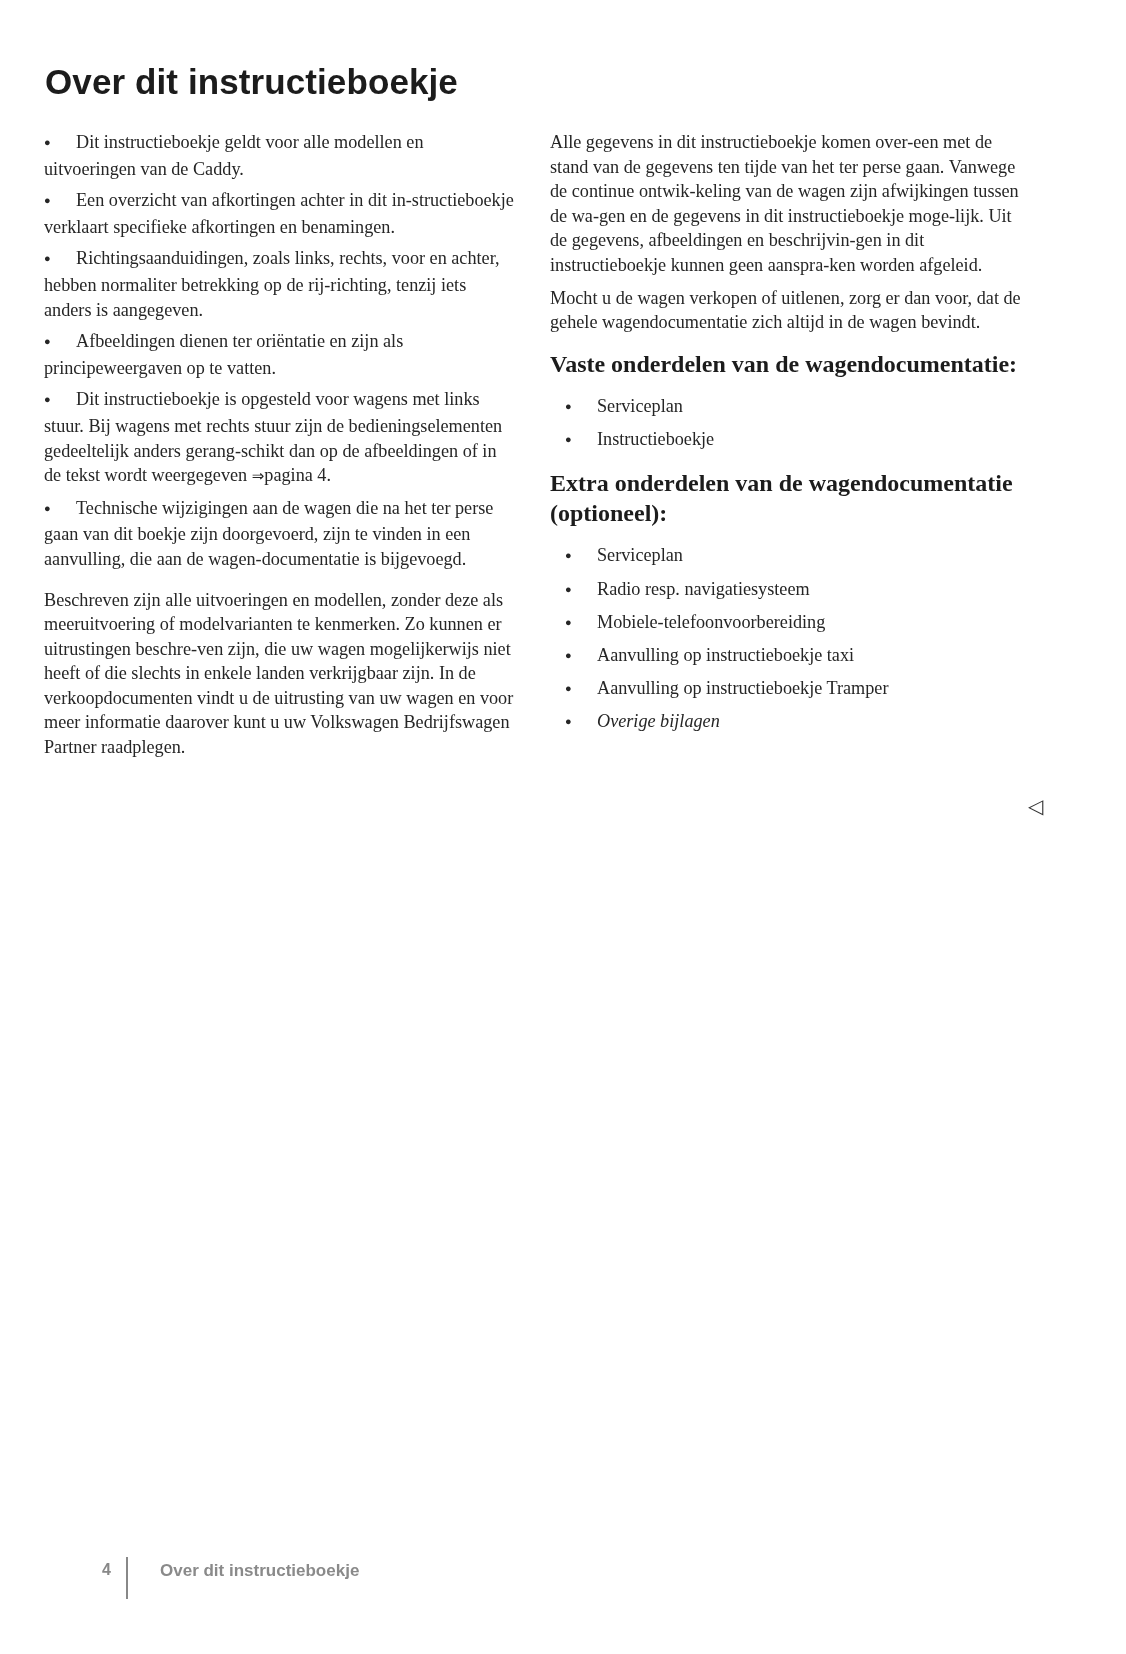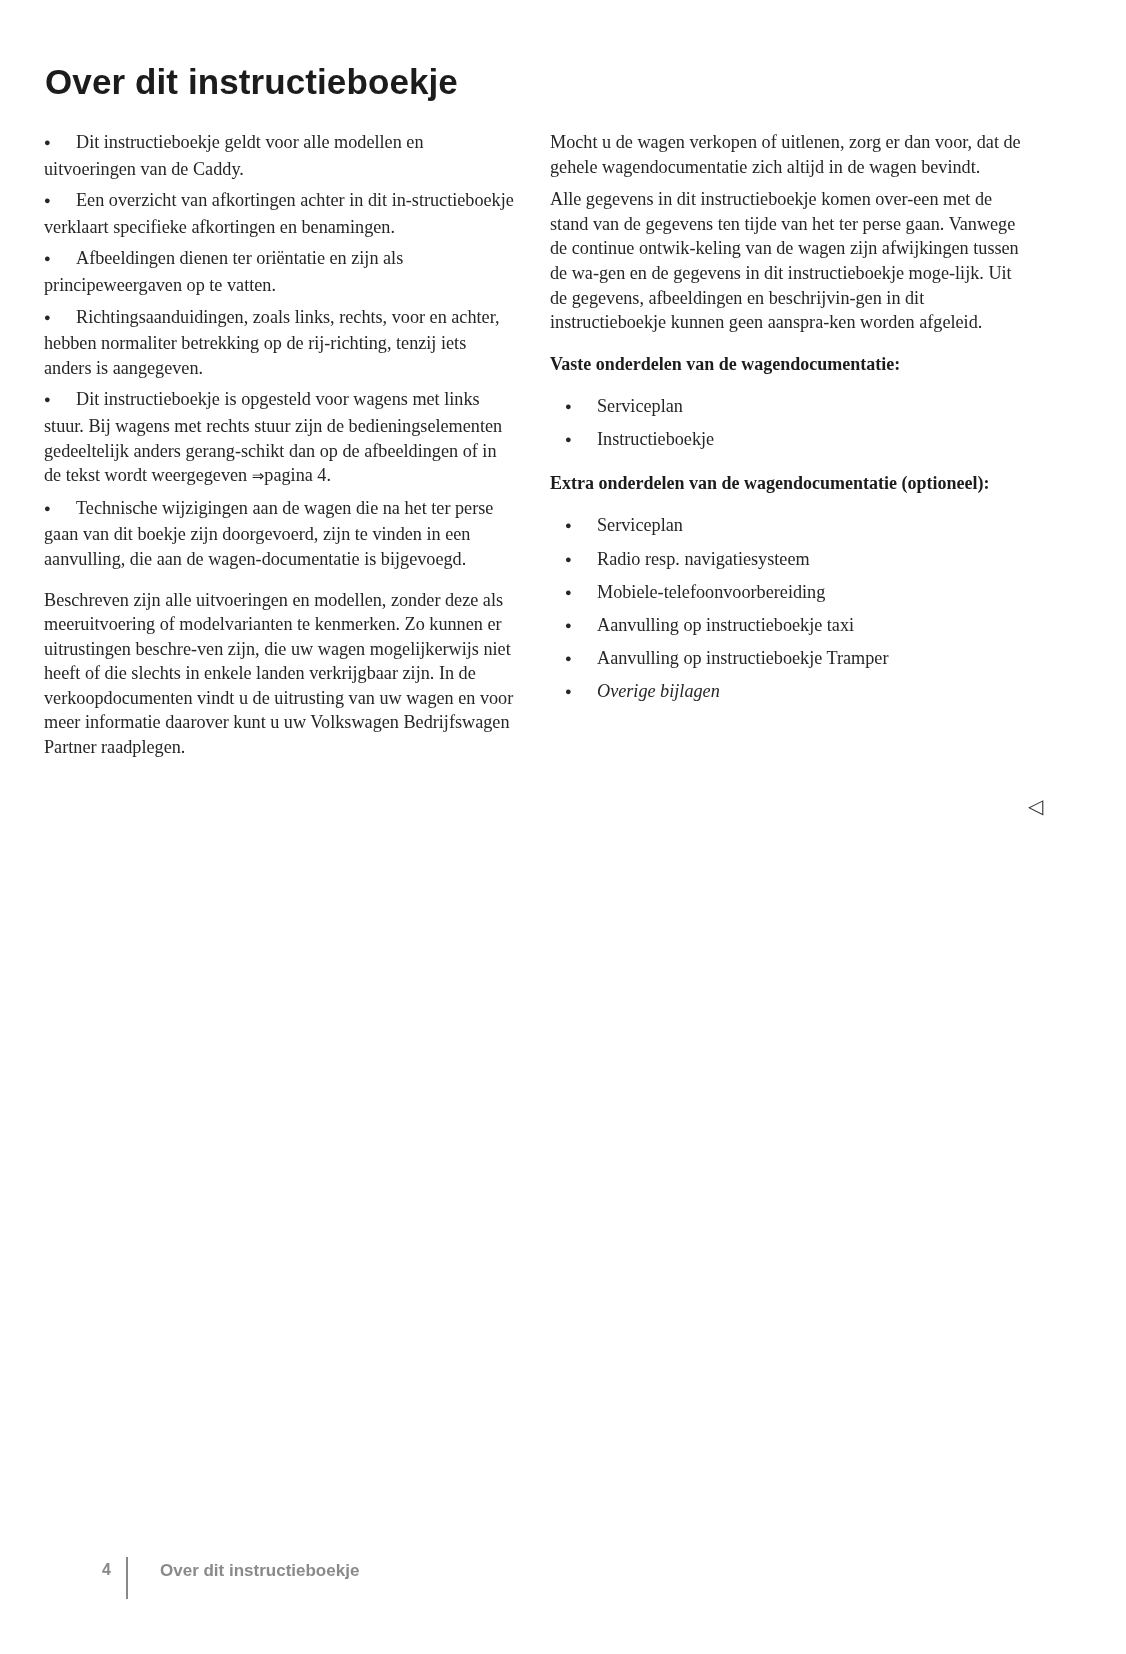--- a/index.html
+++ b/index.html
@@ -11,51 +11,51 @@
     position: absolute; left: 45px; top: 62px; margin: 0;
     font-size: 35px; font-weight: bold; color: #1c1c1c; letter-spacing: 0.1px;
   }
   .col { position: absolute; top: 130px; font-size: 18.2px; line-height: 24.6px; color: #262626; font-family: Liberation Serif, serif; }
   .col-left { left: 44px; width: 472px; }
   .col-right { left: 550px; width: 480px; }
   .para { margin: 0 0 8px 0; }
   .bp { margin: 0 0 7px 0; }
   .bullet-dot { display: inline-block; width: 32px; }
   .bullet-dot::before { content: "\25CF"; font-size: 11px; position: relative; top: -2px; }
-  .h2 { margin: 14px 0 6px 0; font-size: 18px; font-weight: bold; line-height: 30px; color: #1c1c1c; }
+  .h2 { margin: 14px 0 6px 0; font-size: 24px; font-weight: bold; line-height: 30px; color: #1c1c1c; }
   .list { list-style: none; margin: 15px; padding: 0; }
   .list li { margin: 0 0 6.5px 0; display: flex; }
   .list li .dot { width: 32px; flex: none; }
   .list li .dot::before { content: "\25CF"; font-size: 11px; position: relative; top: -2px; }
   .italic { font-style: italic; }
   .end-mark { position: absolute; left: 1028px; top: 794px; font-size: 20px; color: #333; }
   .footer { position: absolute; left: 102px; top: 1557px; height: 44px; }
   .pagenum { position: absolute; left: 0; top: 4px; font-size: 16px; font-weight: bold; color: #888888; }
   .footer-bar { position: absolute; left: 24px; top: 0; width: 2px; height: 42px; background: #888888; }
   .footer-title { position: absolute; left: 58px; top: 4px; font-size: 17px; font-weight: bold; color: #8a8a8a; white-space: nowrap; }
   .ref-arrow { font-size: 15px; }
 </style>
 </head>
 <body>
 
 <h1 class="title">Over dit instructieboekje</h1>
 
 <div class="col col-left">
   <p class="bp"><span class="bullet-dot"></span><span>Dit instructieboekje geldt voor alle modellen en uitvoeringen van de Caddy.</span></p>
   <p class="bp"><span class="bullet-dot"></span><span>Een overzicht van afkortingen achter in dit in-structieboekje verklaart specifieke afkortingen en benamingen.</span></p>
+  <p class="bp"><span class="bullet-dot"></span><span>Richtingsaanduidingen, zoals links, rechts, voor en achter, hebben normaliter betrekking op de rij-richting, tenzij iets anders is aangegeven.</span></p>
   <p class="bp"><span class="bullet-dot"></span><span>Afbeeldingen dienen ter oriëntatie en zijn als principeweergaven op te vatten.</span></p>
-  <p class="bp"><span class="bullet-dot"></span><span>Richtingsaanduidingen, zoals links, rechts, voor en achter, hebben normaliter betrekking op de rij-richting, tenzij iets anders is aangegeven.</span></p>
   <p class="bp"><span class="bullet-dot"></span><span>Dit instructieboekje is opgesteld voor wagens met links stuur. Bij wagens met rechts stuur zijn de bedieningselementen gedeeltelijk anders gerang-schikt dan op de afbeeldingen of in de tekst wordt weergegeven</span> <span class="ref-arrow">⇒</span><span>pagina 4.</span></p>
   <p class="bp"><span class="bullet-dot"></span><span>Technische wijzigingen aan de wagen die na het ter perse gaan van dit boekje zijn doorgevoerd, zijn te vinden in een aanvulling, die aan de wagen-documentatie is bijgevoegd.</span></p>
   <p class="para" style="margin-top:16px">Beschreven zijn alle uitvoeringen en modellen, zonder deze als meeruitvoering of modelvarianten te kenmerken. Zo kunnen er uitrustingen beschre-ven zijn, die uw wagen mogelijkerwijs niet heeft of die slechts in enkele landen verkrijgbaar zijn. In de verkoopdocumenten vindt u de uitrusting van uw wagen en voor meer informatie daarover kunt u uw Volkswagen Bedrijfswagen Partner raadplegen.</p>
 </div>
 
 <div class="col col-right">
+  <p class="para">Alle gegevens in dit instructieboekje komen over-een met de stand van de gegevens ten tijde van het ter perse gaan. Vanwege de continue ontwik-keling van de wagen zijn afwijkingen tussen de wa-gen en de gegevens in dit instructieboekje moge-lijk. Uit de gegevens, afbeeldingen en beschrijvin-gen in dit instructieboekje kunnen geen aanspra-ken worden afgeleid.</p>
   <p class="para">Mocht u de wagen verkopen of uitlenen, zorg er dan voor, dat de gehele wagendocumentatie zich altijd in de wagen bevindt.</p>
-  <p class="para">Alle gegevens in dit instructieboekje komen over-een met de stand van de gegevens ten tijde van het ter perse gaan. Vanwege de continue ontwik-keling van de wagen zijn afwijkingen tussen de wa-gen en de gegevens in dit instructieboekje moge-lijk. Uit de gegevens, afbeeldingen en beschrijvin-gen in dit instructieboekje kunnen geen aanspra-ken worden afgeleid.</p>
 
   <h2 class="h2">Vaste onderdelen van de wagendocumentatie:</h2>
   <ul class="list">
     <li>
         <span class="dot"></span>
         <span>Serviceplan</span>
       </li>
     <li>
         <span class="dot"></span>
         <span>Instructieboekje</span>

